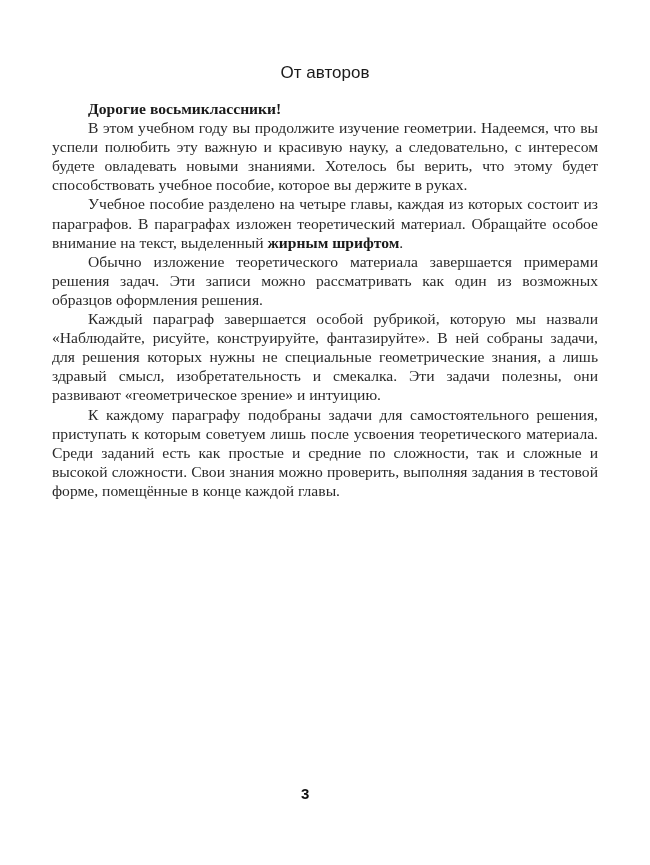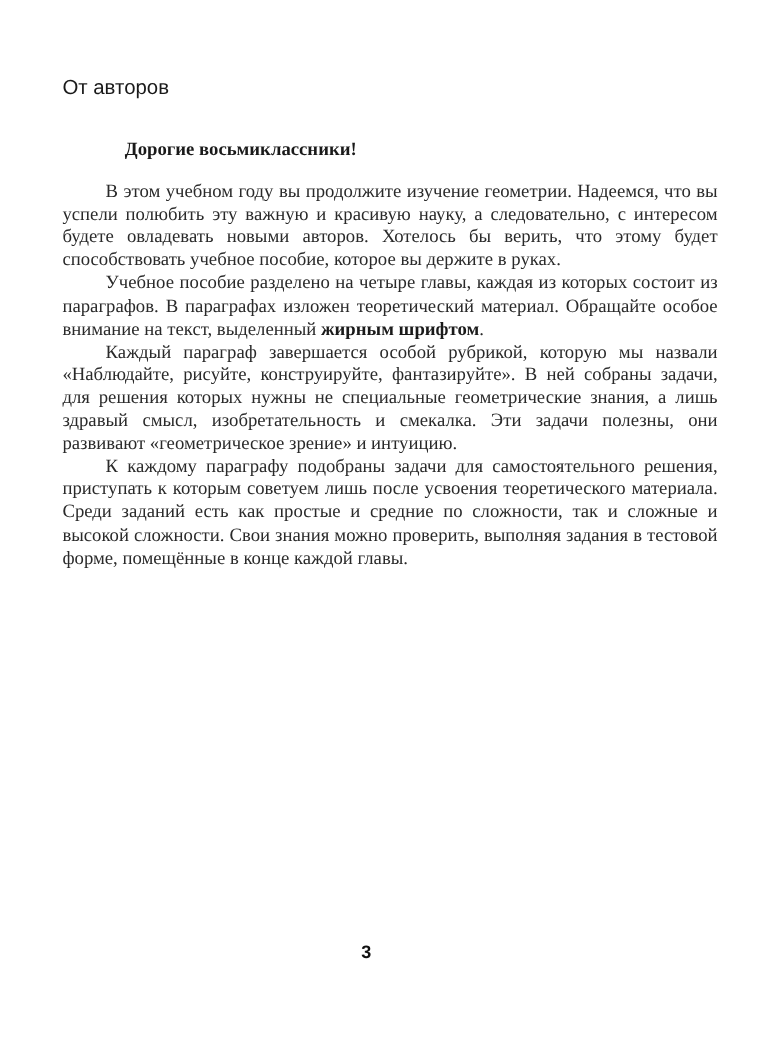--- a/index.html
+++ b/index.html
@@ -1,40 +1,41 @@
 <!DOCTYPE html>
 <html><head>
 <meta charset="utf-8">
 <style>
   html, body { margin: 0; padding: 0; background: #ffffff; }
   body { width: 650px; height: 865px; position: relative; overflow: hidden; }
   .page { position: absolute; left: 52px; top: 0; width: 546px; }
   .title {
-    position: absolute; top: 63px; left: 0; width: 546px; 
+    position: absolute; top: 63px; left: 0; width: 546px; text-align: center;
     font-family: "Liberation Sans", sans-serif; font-size: 17px; color: #1a1a1a;
   }
   .body {
     position: absolute; top: 99px; left: 0; width: 546px;
     font-family: "Liberation Serif", serif; font-size: 15.6px; line-height: 19.1px;
     color: #2a2a2a; text-align: justify;
   }
   .para { margin: 0; text-indent: 36px; }
-  .greeting { margin: 16px; text-indent: 36px; font-weight: bold; color: #1a1a1a; }
+  .greeting { margin: 0; text-indent: 36px; font-weight: bold; color: #1a1a1a; }
   .bold { font-weight: bold; color: #1a1a1a; margin-top: 40px; }
   .page-number {
     position: absolute; top: 785px; left: 301px;
     font-family: "Liberation Sans", sans-serif; font-weight: bold; font-size: 15px; color: #111;
   }
 </style>
 </head>
 <body>
 
 <div class="page">
   <div class="title">От авторов</div>
   <div class="body">
     <p class="greeting">Дорогие восьмиклассники!</p>
-    <p class="para">В этом учебном году вы продолжите изучение геометрии. Надеемся, что вы успели полюбить эту важную и красивую науку, а следовательно, с интересом будете овладевать новыми авторов. Хотелось бы верить, что этому будет способствовать учебное пособие, которое вы держите в руках.</p>
+    <p class="para">В этом учебном году вы продолжите изучение геометрии. Надеемся, что вы успели полюбить эту важную и красивую науку, а следовательно, с интересом будете овладевать новыми знаниями. Хотелось бы верить, что этому будет способствовать учебное пособие, которое вы держите в руках.</p>
     <p class="para"><span>Учебное пособие разделено на четыре главы, каждая из которых состоит из параграфов. В параграфах изложен теоретический материал. Обращайте особое внимание на текст, выделенный </span><span class="bold">жирным шрифтом</span><span>.</span></p>
+    <p class="para">Обычно изложение теоретического материала завершается примерами решения задач. Эти записи можно рассматривать как один из возможных образцов оформления решения.</p>
     <p class="para">Каждый параграф завершается особой рубрикой, которую мы назвали «Наблюдайте, рисуйте, конструируйте, фантазируйте». В ней собраны задачи, для решения которых нужны не специальные геометрические знания, а лишь здравый смысл, изобретательность и смекалка. Эти задачи полезны, они развивают «геометрическое зрение» и интуицию.</p>
     <p class="para">К каждому параграфу подобраны задачи для самостоятельного решения, приступать к которым советуем лишь после усвоения теоретического материала. Среди заданий есть как простые и средние по сложности, так и сложные и высокой сложности. Свои знания можно проверить, выполняя задания в тестовой форме, помещённые в конце каждой главы.</p>
   </div>
 </div>
 <div class="page-number">3</div>
 
 </body></html>

